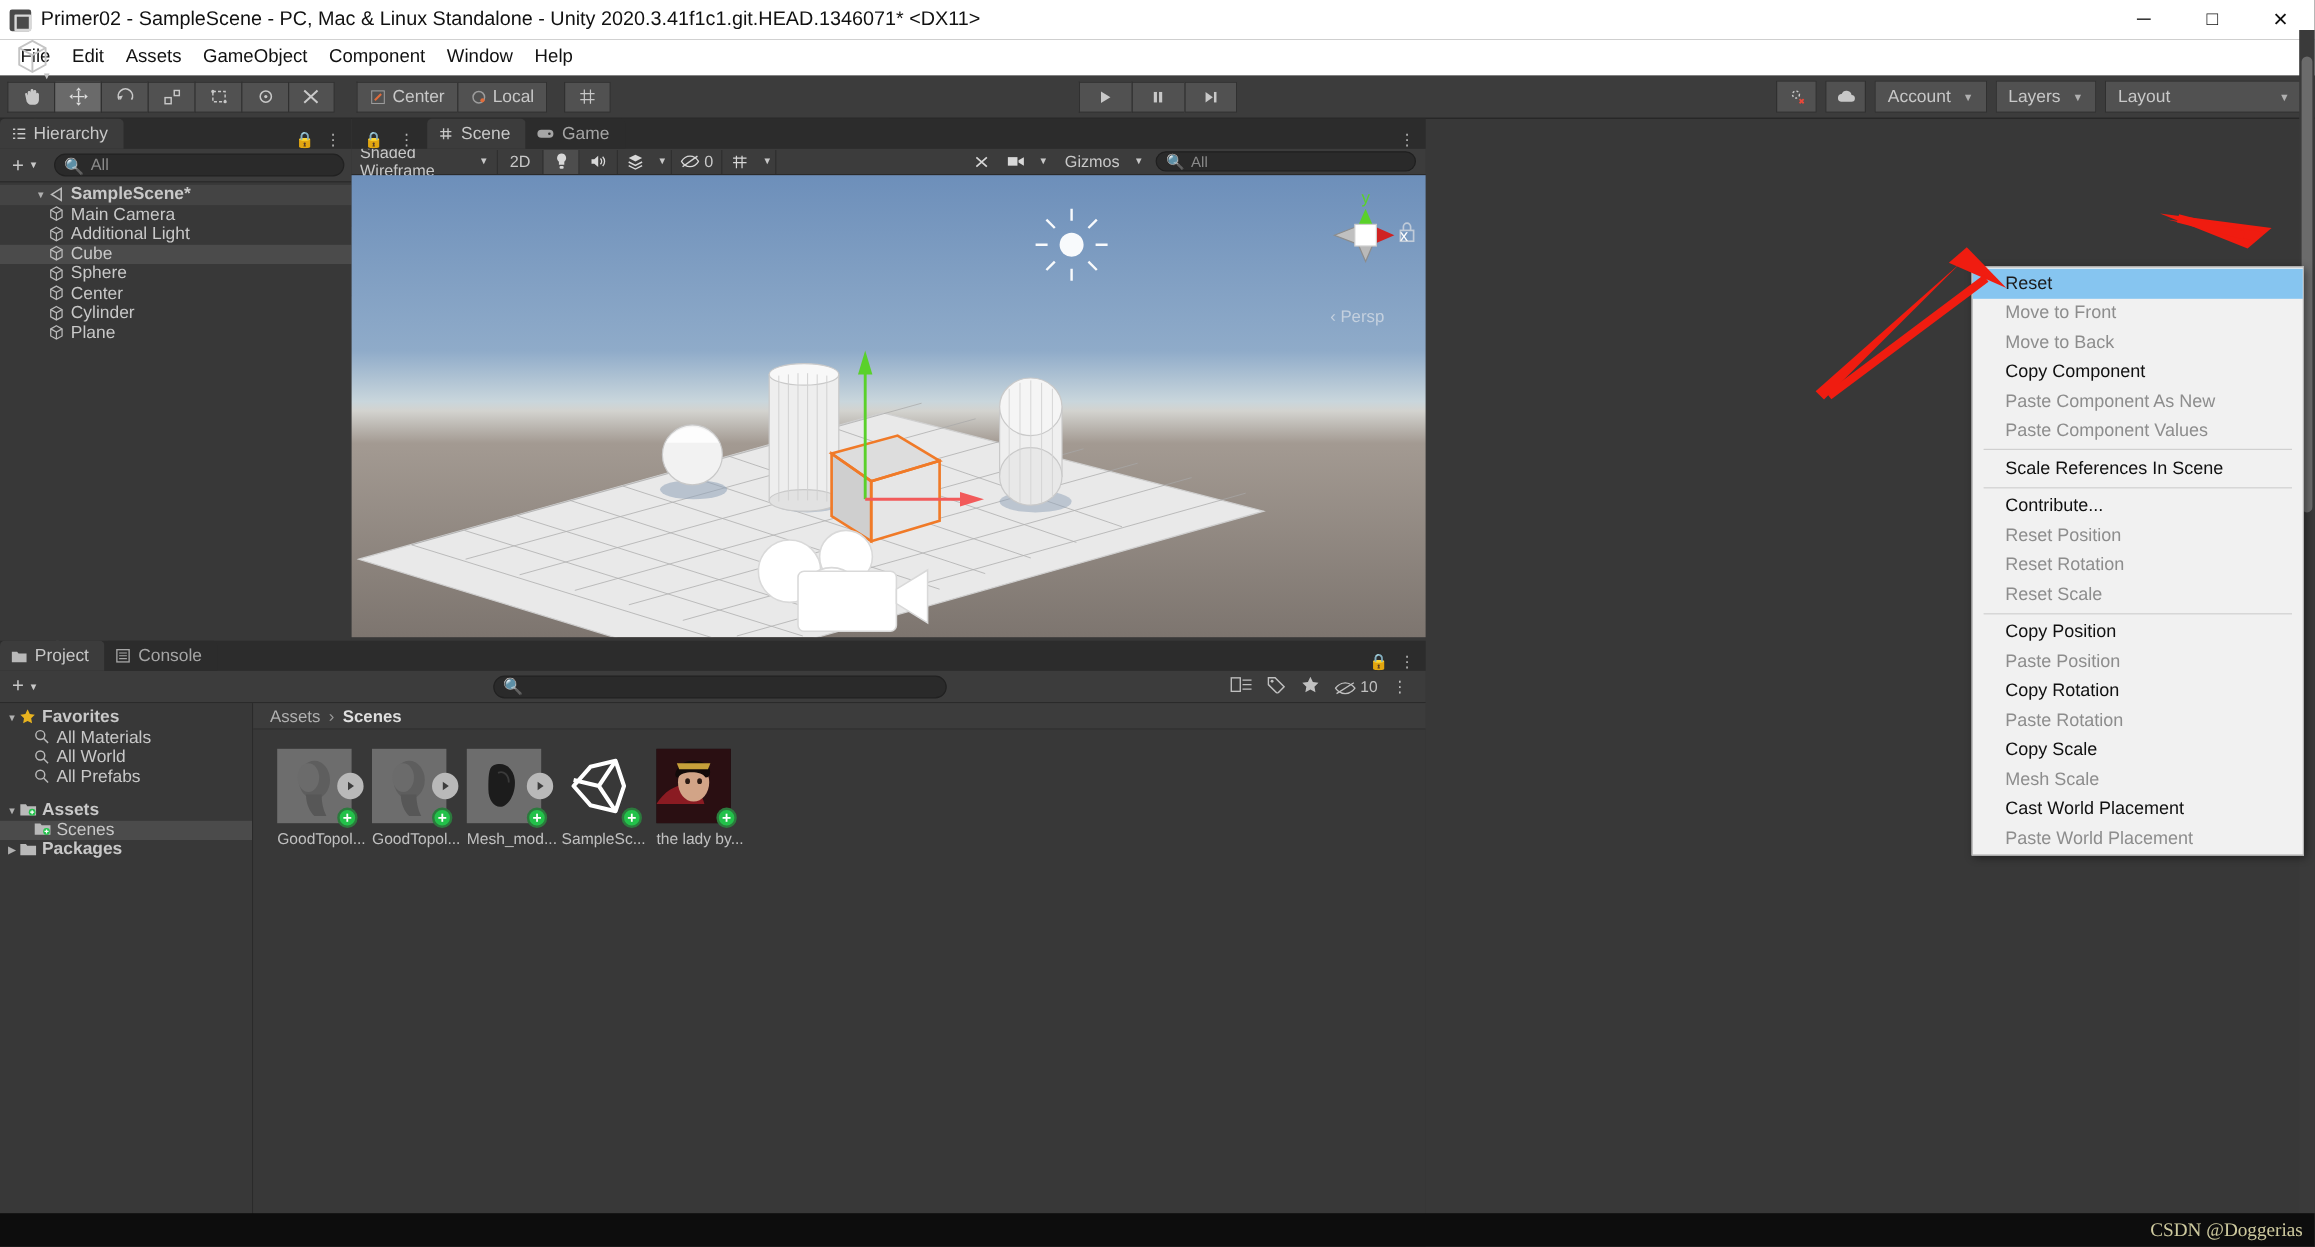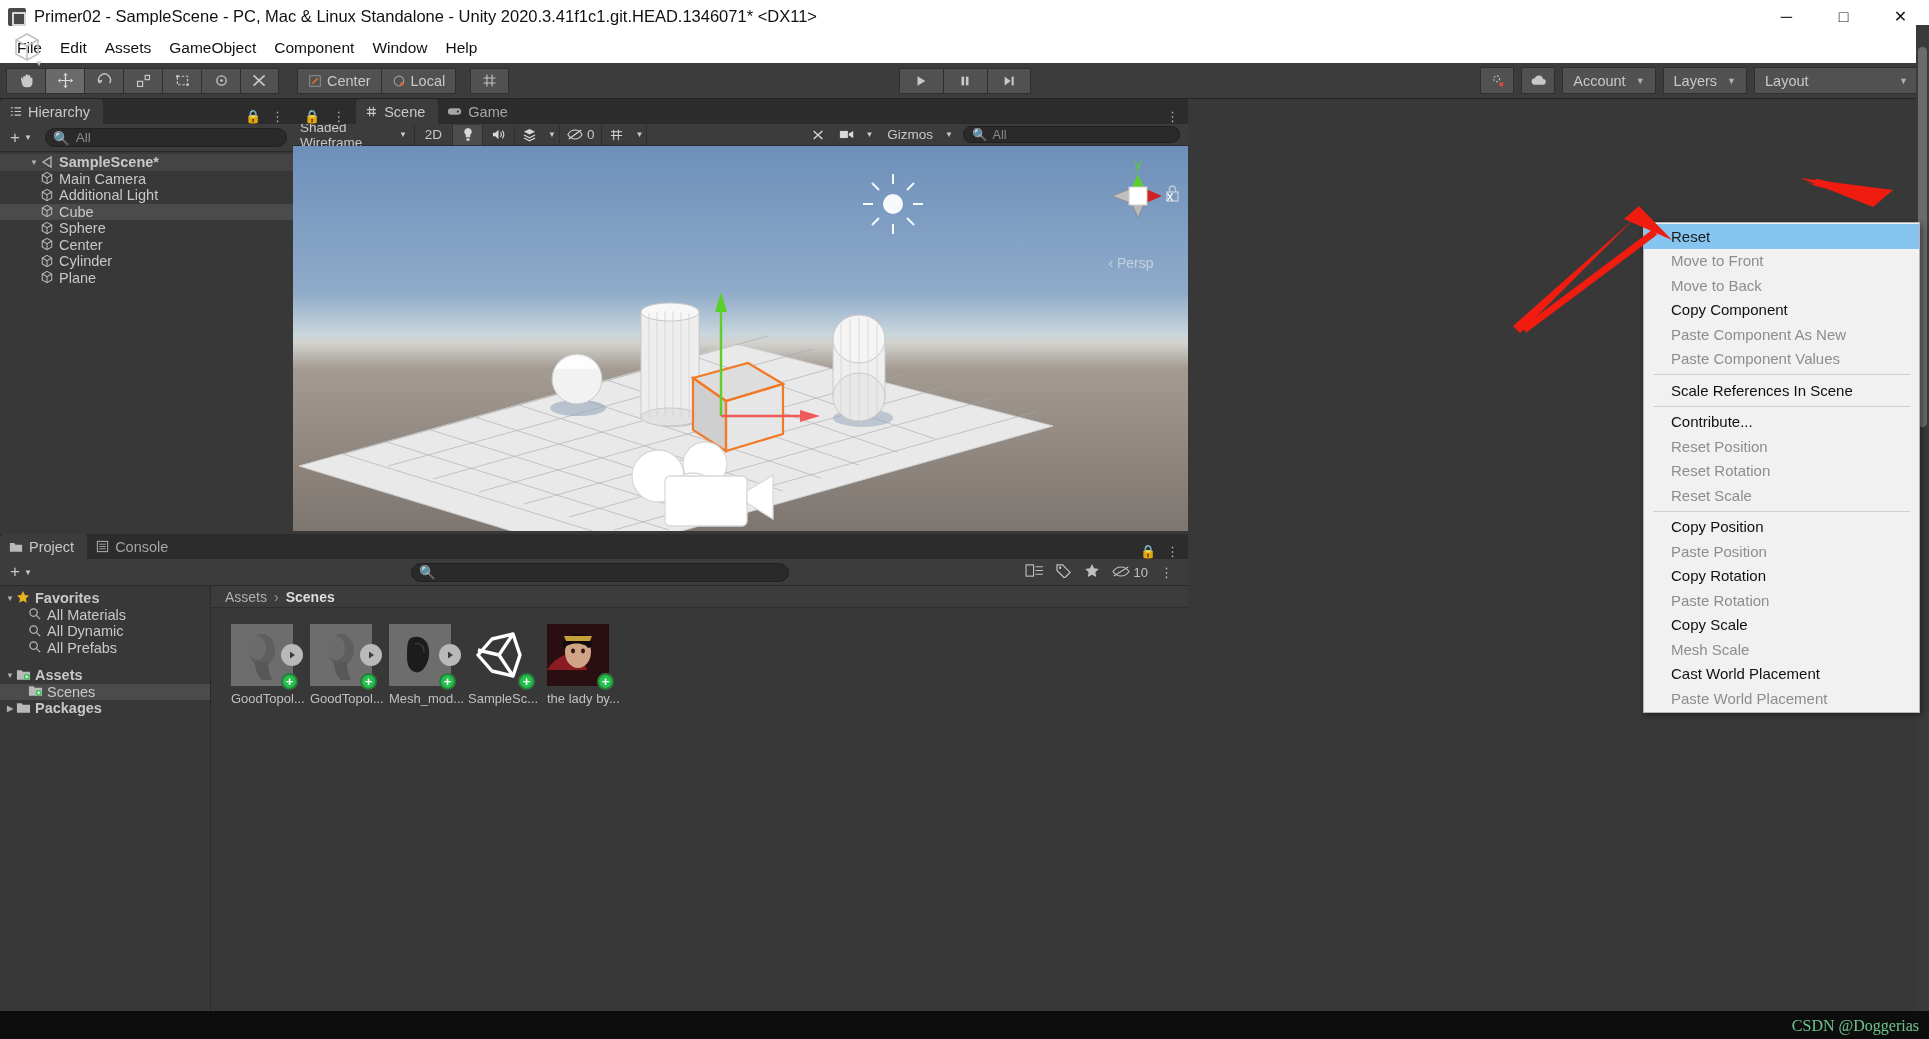--- a/index.html
+++ b/index.html
@@ -154,21 +154,21 @@
      color:#1b1b1b; }
   .mi.hl { background:#86c5f0; }
   .mi.dis { color:#8d8d8d; }
   .mi.strong { color:#101010; }
   .msep { height:1px; background:#d0d0d0; margin:3px 9px; }
 
   
   .arrow { position:absolute; z-index:70; pointer-events:none; }
 
   
-  .wm { position:absolute; right:10px; bottom:4px; color:#86efac; font-size:16px; opacity:.8;
+  .wm { position:absolute; right:10px; bottom:4px; color:#fef9c3; font-size:16px; opacity:.8;
      font-family:"Liberation Serif", serif; }
   .taskbar { position:absolute; left:0; bottom:0; width:1929px; height:28px; background:#0d0d0d; }
 </style>
 </head>
 <body>
 
 <div class="titlebar">
   <div class="tb-icon"></div>
   <div class="tb-title">Primer02 - SampleScene - PC, Mac &amp; Linux Standalone - Unity 2020.3.41f1c1.git.HEAD.1346071* &lt;DX11&gt;</div>
   <div class="tb-btns">
@@ -640,21 +640,21 @@
         <svg width="16" height="15" viewBox="0 0 17 16">
             <path d="M1 8V2h6l8 8-6 6z" fill="none" stroke="#c0c0c0" stroke-width="1.3"></path>
             <circle cx="4.3" cy="5" r="1.3" fill="#c0c0c0"></circle>
           </svg>
       </span>
       <span>
         <svg width="16" height="15" viewBox="0 0 17 16">
             <path d="M8.5 1l2.2 4.6 5 .7-3.6 3.5.9 5-4.5-2.4L4 14.8l.9-5L1.3 6.3l5-.7z" fill="#c0c0c0"></path>
           </svg>
       </span>
-      <span style="display:flex;align-items:flex-start;gap:4px">
+      <span style="display:flex;align-items:flex-end;gap:4px">
         <svg width="18" height="13" viewBox="0 0 20 14">
             <path d="M1 7s3.5-5 9-5 9 5 9 5-3.5 5-9 5-9-5-9-5z" fill="none" stroke="#c0c0c0" stroke-width="1.2"></path>
             <path d="M2 12L18 2" stroke="#c0c0c0" stroke-width="1.2"></path>
           </svg>
         <span>10</span>
       </span>
       <span>⋮</span>
     </div>
   </div>
 
@@ -680,21 +680,21 @@
         <span>All Materials</span>
       </div>
       <div class="hrow">
         <span style="width:24px"></span>
         <span class="gicon">
           <svg width="13" height="13" viewBox="0 0 14 14">
               <circle cx="6" cy="6" r="4" fill="none" stroke="#b9b9b9" stroke-width="1.3"></circle>
               <path d="M9 9l4 4" stroke="#b9b9b9" stroke-width="1.3"></path>
             </svg>
         </span>
-        <span>All Dynamic</span>
+        <span>All World</span>
       </div>
       <div class="hrow">
         <span style="width:24px"></span>
         <span class="gicon">
           <svg width="13" height="13" viewBox="0 0 14 14">
               <circle cx="6" cy="6" r="4" fill="none" stroke="#b9b9b9" stroke-width="1.3"></circle>
               <path d="M9 9l4 4" stroke="#b9b9b9" stroke-width="1.3"></path>
             </svg>
         </span>
         <span>All Prefabs</span>

